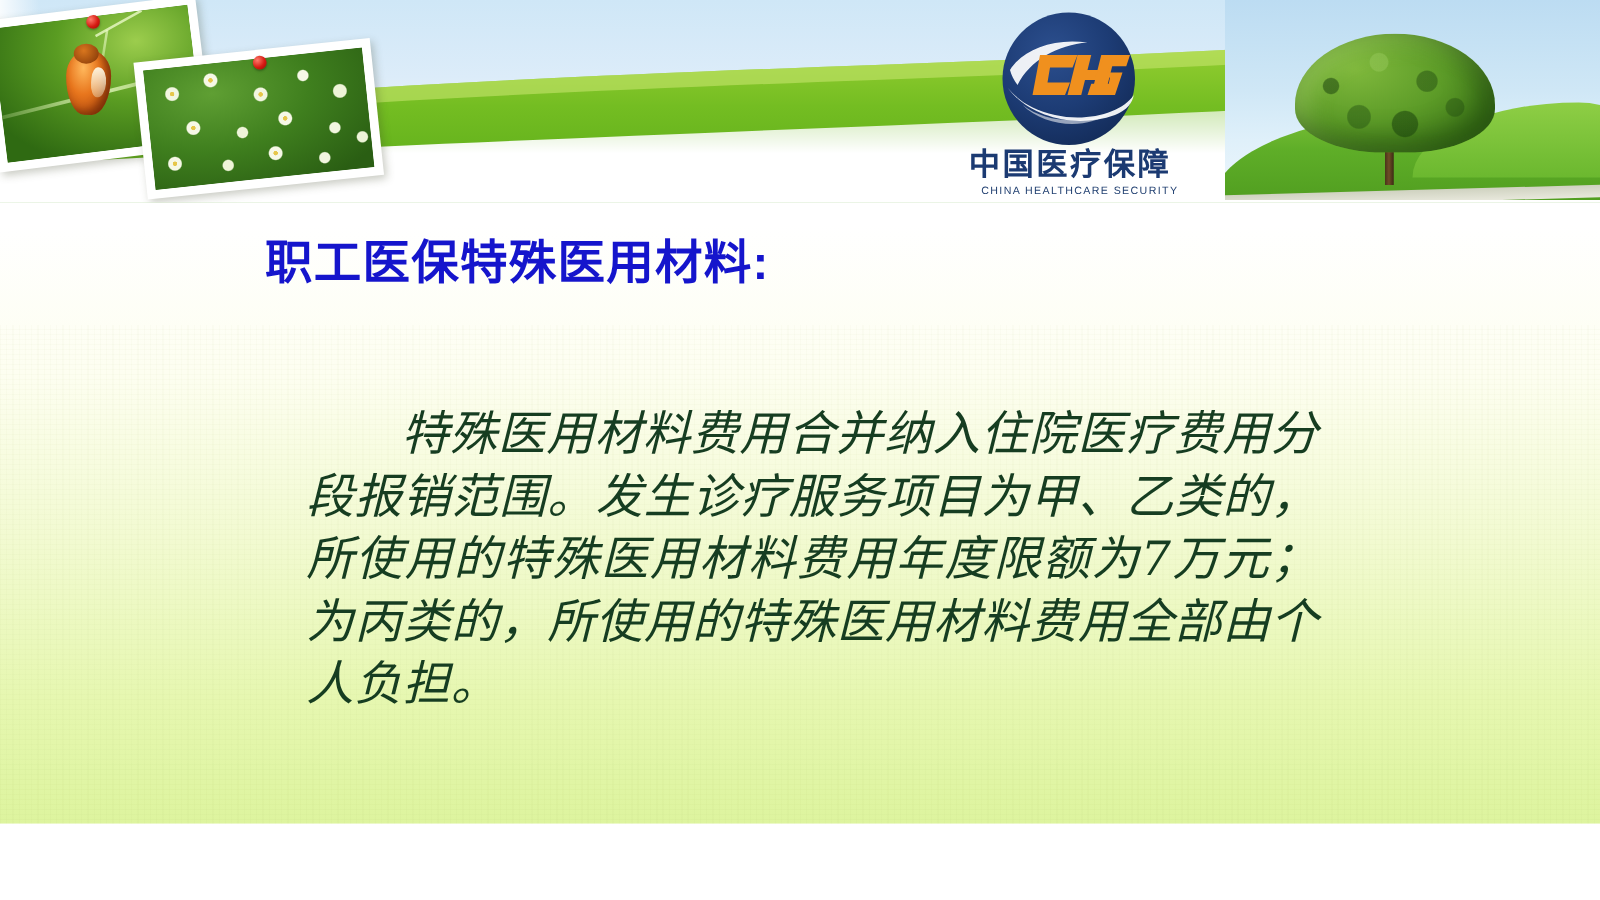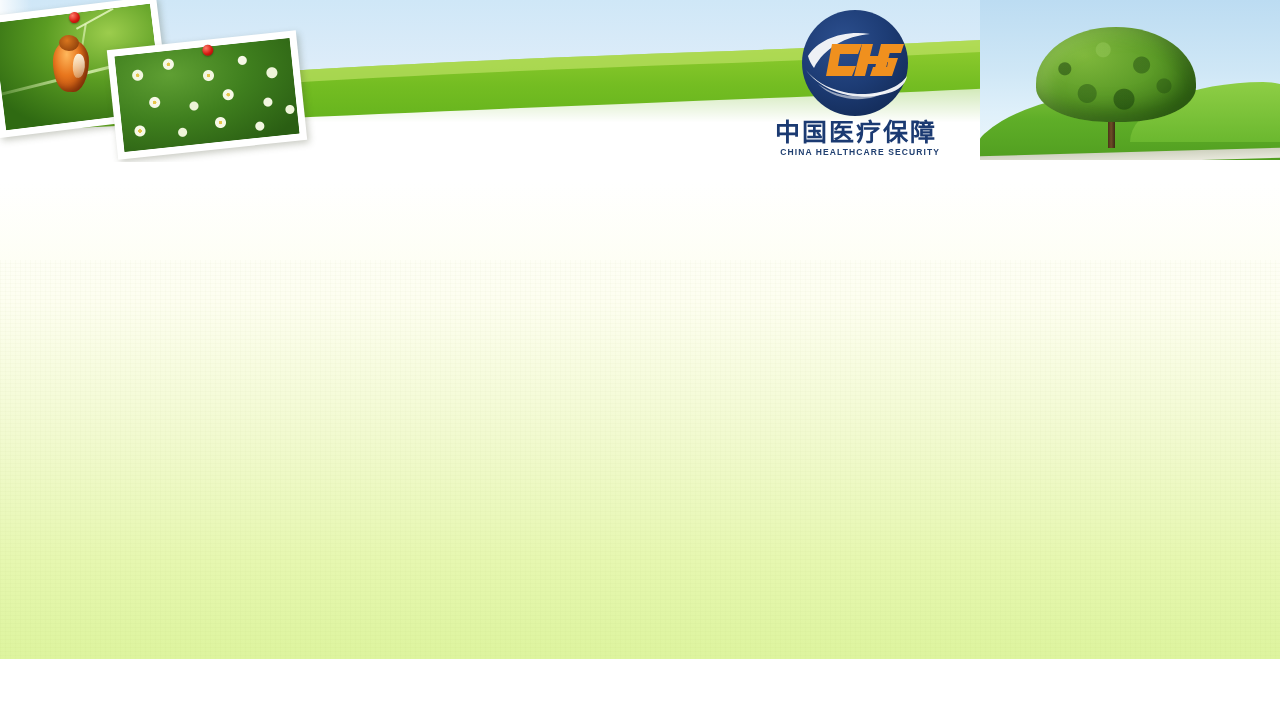--- a/index.html
+++ b/index.html
@@ -266,26 +266,26 @@
     font-family: "Liberation Sans", "DejaVu Sans", sans-serif;
     font-size: 25px;
     font-weight: 700;
     letter-spacing: 2px;
     color: #1b3a72;
     line-height: 1;
     white-space: nowrap;
   }
   .logo-en {
     position: absolute;
-    left: 0; top: 139px;
+    left: 13px; top: 139px;
     width: 168px;
-    text-align: right;
+    text-align: left;
     font-family: "Liberation Sans", "DejaVu Sans", sans-serif;
     font-size: 8.5px;
-    font-weight: 700;
+    font-weight: 400;
     letter-spacing: 1.1px;
     color: #203f70;
     white-space: nowrap;
   }
 
   
   .slide-title {
     position: absolute;
     left: 212px;
     top: 163px;
@@ -411,15 +411,17 @@
           <path d="M92,36 L112,36 L109,45 L95,45 L94,50 L106,50 L100,68 L78,68 L81,59 L95,59 L96,54 L84,54 Z" transform="translate(-8,0)"></path>
         </g>
       </svg>
       <div class="logo-cn">中国医疗保障</div>
       <div class="logo-en">CHINA HEALTHCARE SECURITY</div>
     </div>
   </div>
 
   <div class="paper-texture"></div>
 
-
+  <h1 class="slide-title">职工医保特殊医用材料:</h1>
+
+  <p class="body-text">特殊医用材料费用合并纳入住院医疗费用分段报销范围。发生诊疗服务项目为甲、乙类的，所使用的特殊医用材料费用年度限额为7万元；为丙类的，所使用的特殊医用材料费用全部由个人负担。</p>
 
 </div>
 
 </body></html>

